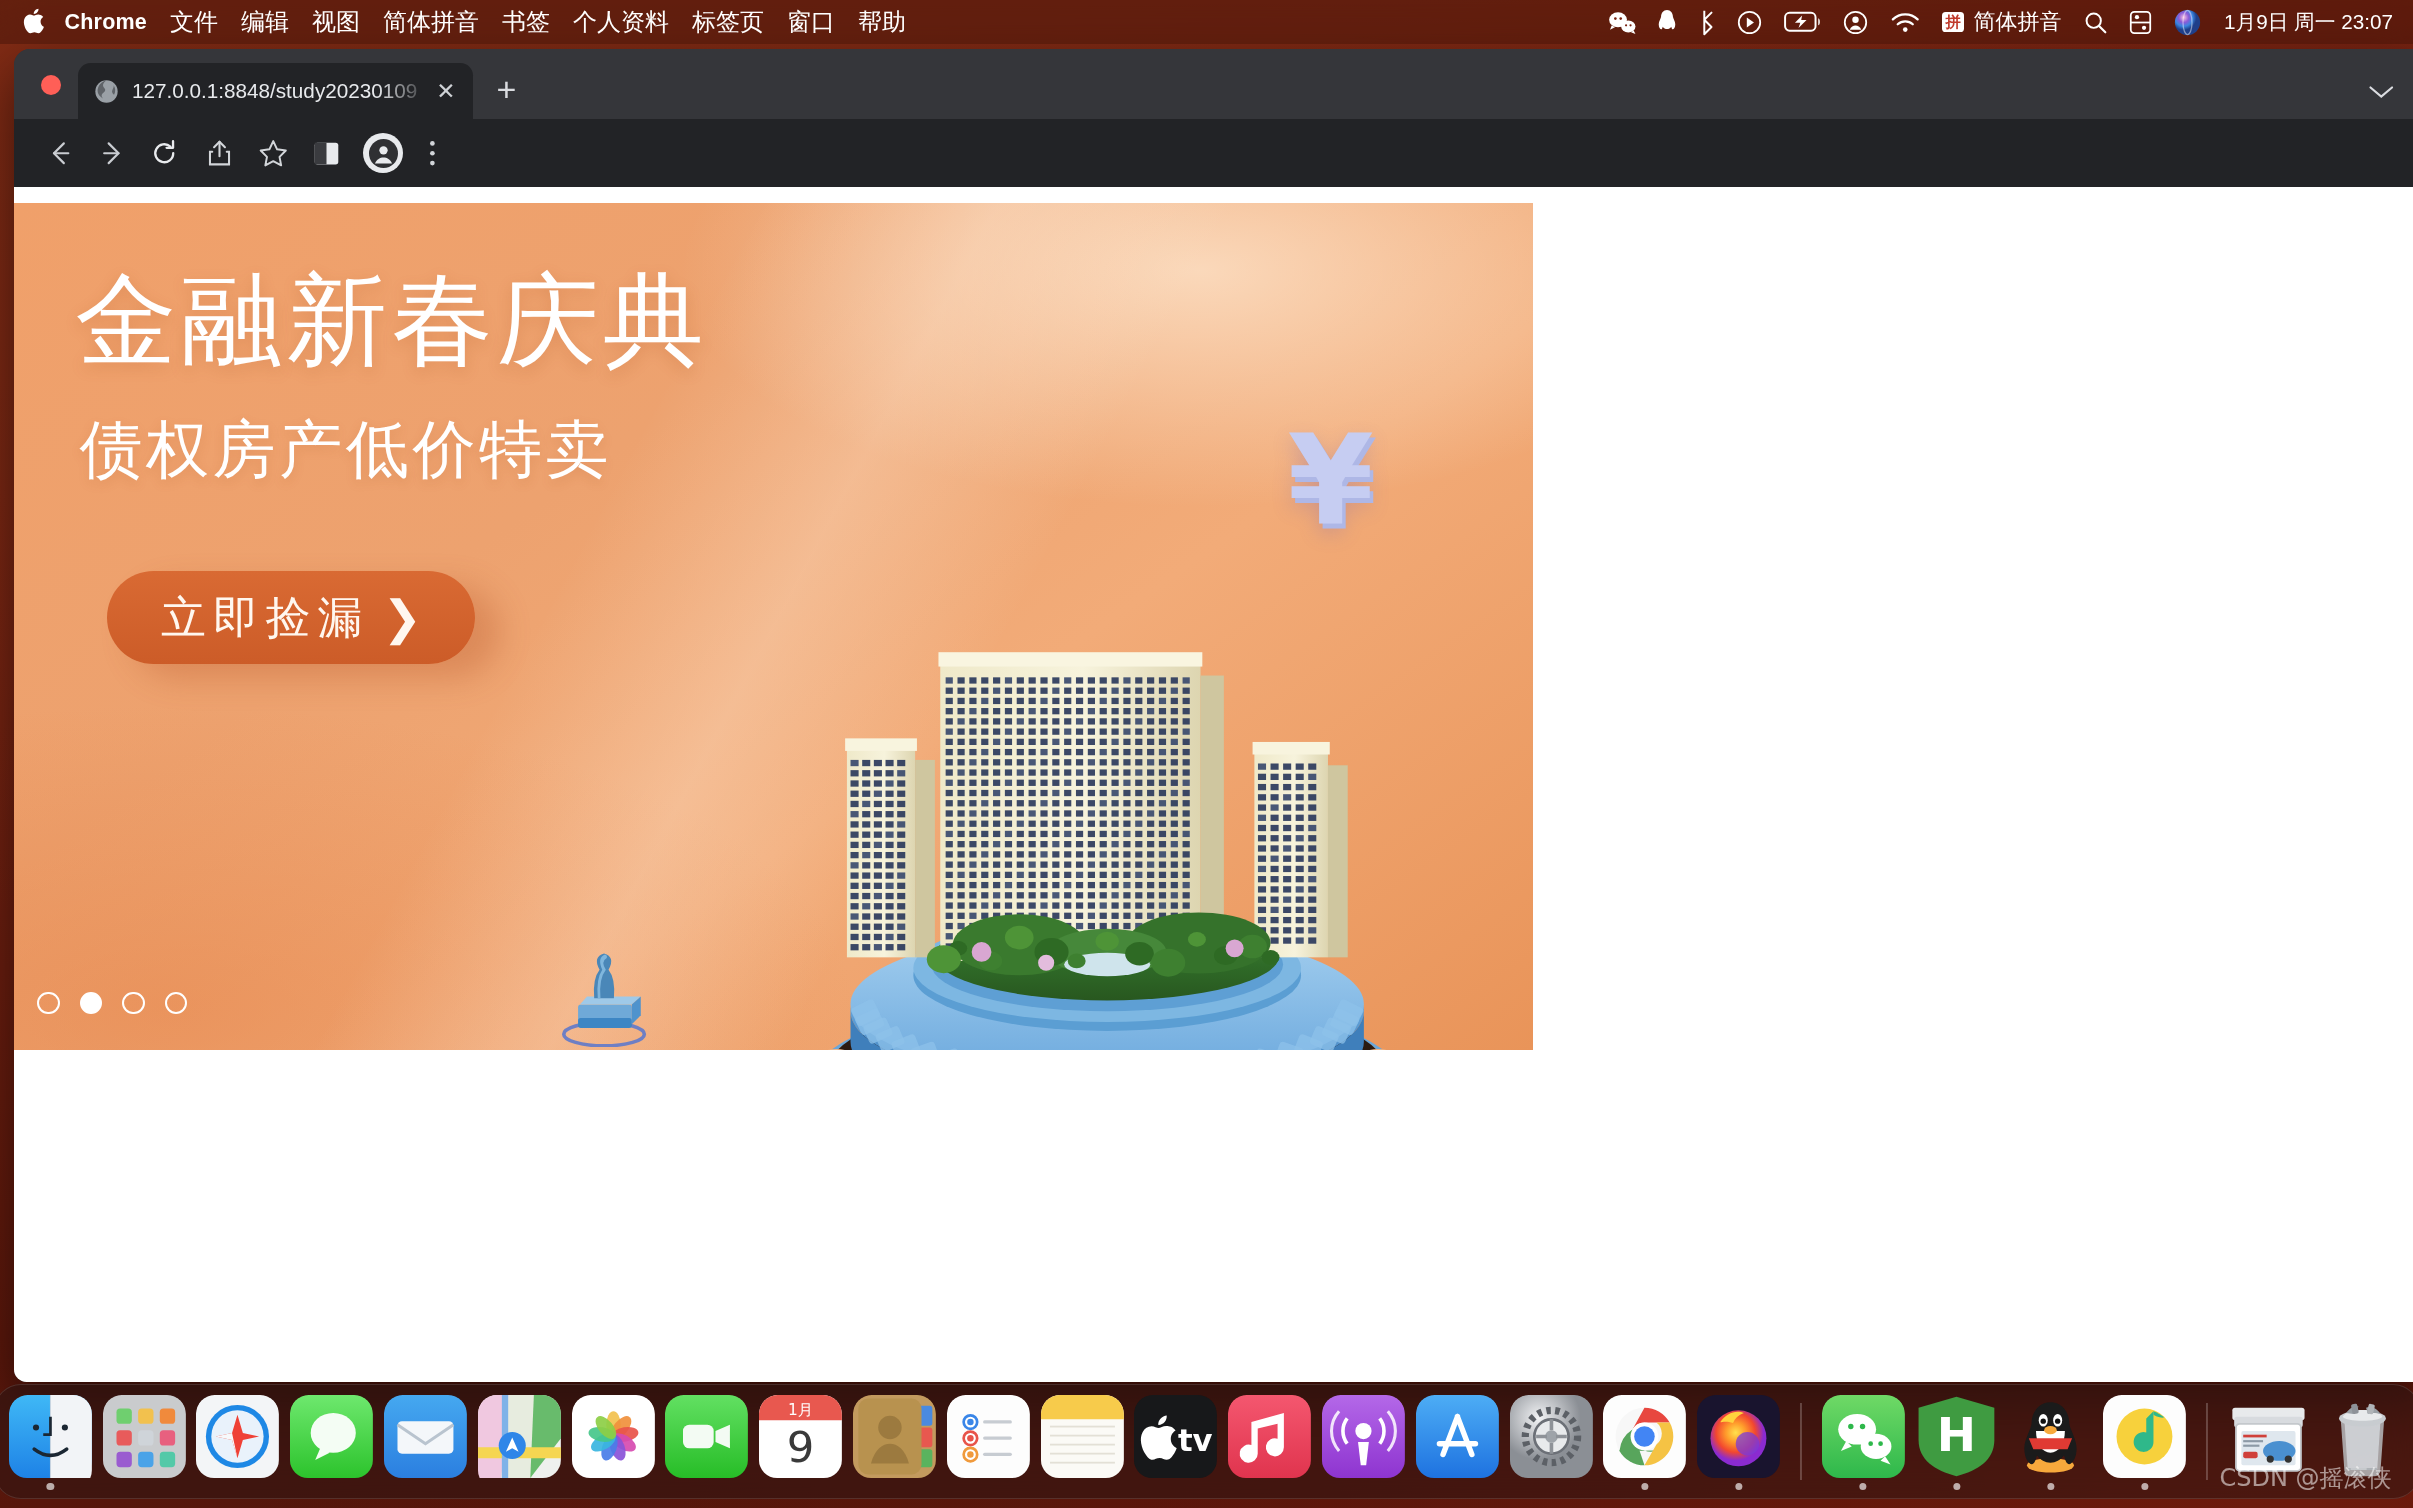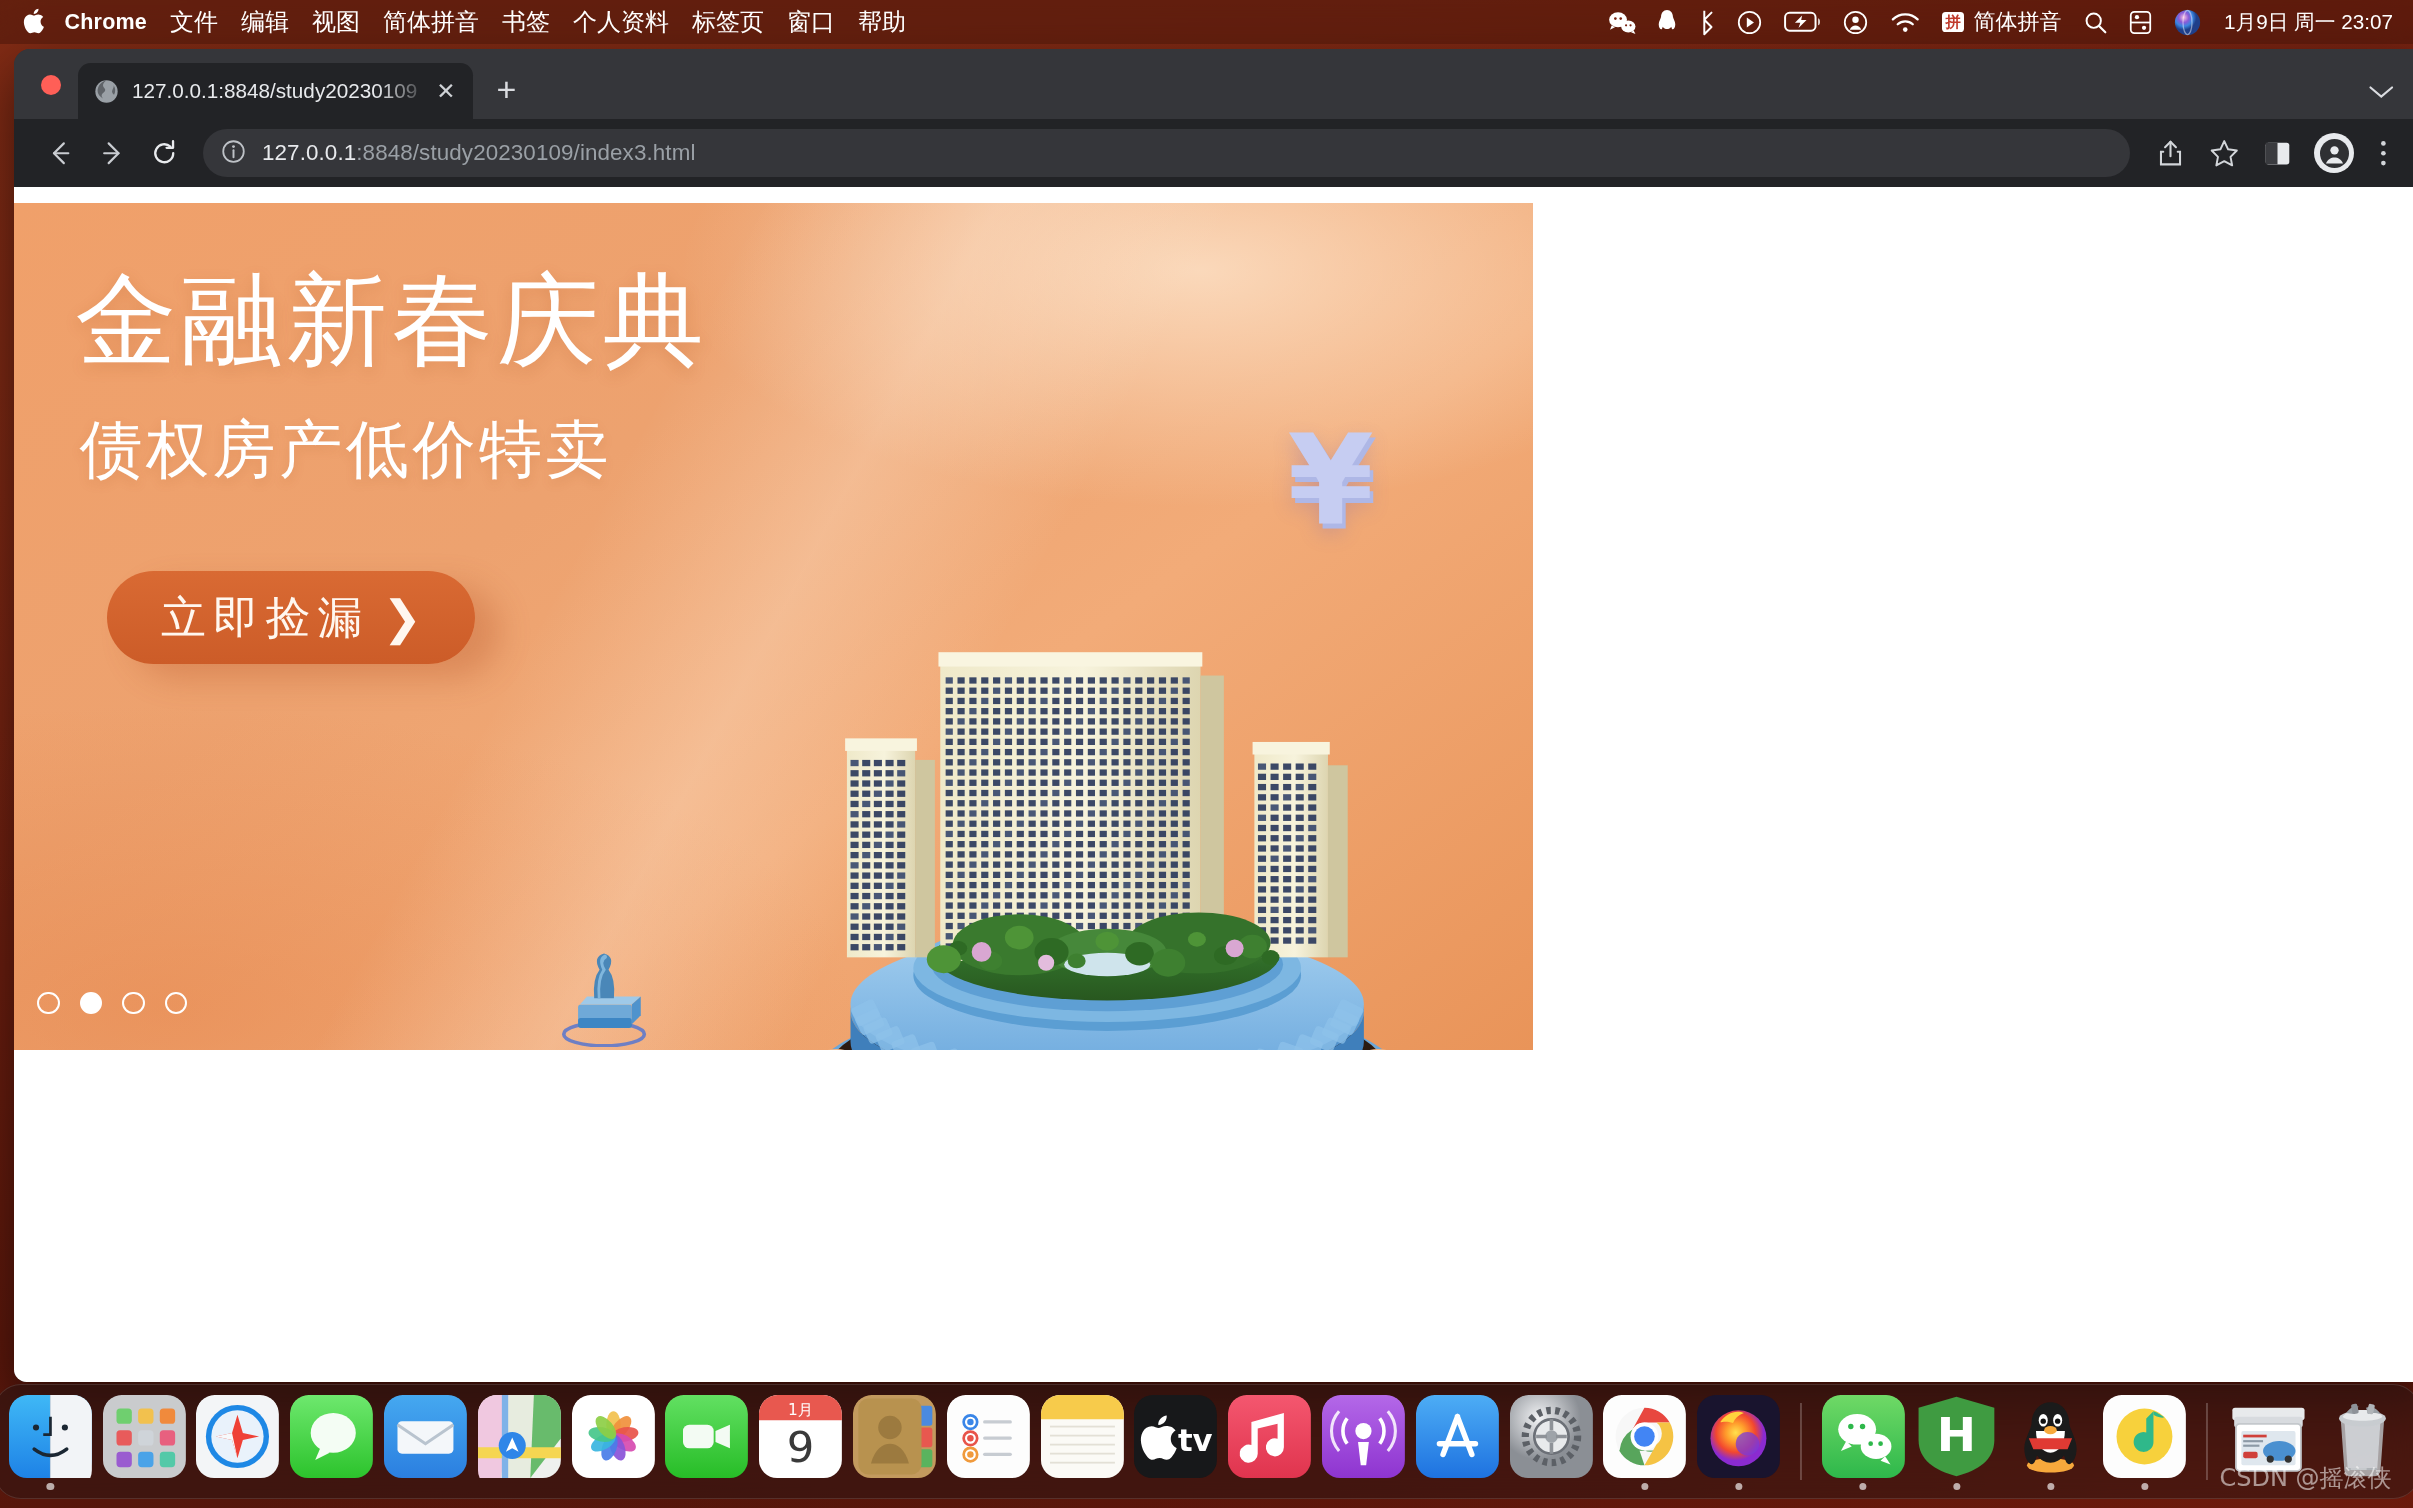--- a/index.html
+++ b/index.html
@@ -335,30 +335,20 @@
             <path d="M8 17h16" stroke="#c9ccd1" stroke-width="2.4" stroke-linecap="round"></path>
           </svg>
       </span>
       <span class="nav-btn">
         <svg width="30.5" height="30.5" viewBox="0 0 34 34">
             <path d="M27 17a10 10 0 1 1-3.2-7.3" fill="none" stroke="#e8eaed" stroke-width="2.6" stroke-linecap="round"></path>
             <path d="M26.8 3.5 L26.8 11 L19.6 11" fill="none" stroke="#e8eaed" stroke-width="2.6" stroke-linecap="round" stroke-linejoin="round"></path>
           </svg>
       </span>
 
-      <div id="omnibox">
-        <span class="info-ic">
-          <svg width="25" height="25" viewBox="0 0 28 28">
-              <circle cx="14" cy="14" r="11.5" fill="none" stroke="#bdc1c6" stroke-width="2"></circle>
-              <circle cx="14" cy="8.5" r="1.6" fill="#bdc1c6"></circle>
-              <path d="M14 12.5v8" stroke="#bdc1c6" stroke-width="2.2" stroke-linecap="round"></path>
-            </svg>
-        </span>
-        <span id="url"><span>127.0.0.1</span><span class="dim">:8848/study20230109/index3.html</span></span>
-      </div>
 
       <span class="tb-ic">
         <svg width="29" height="29" viewBox="0 0 32 32">
             <path d="M16 3 L16 19" stroke="#d2d5d9" stroke-width="2.3" stroke-linecap="round"></path>
             <path d="M10 9 L16 3 L22 9" fill="none" stroke="#d2d5d9" stroke-width="2.3" stroke-linecap="round" stroke-linejoin="round"></path>
             <path d="M8 14H5.5v14h21V14H24" fill="none" stroke="#d2d5d9" stroke-width="2.3" stroke-linecap="round"></path>
           </svg>
       </span>
       <span class="tb-ic">
         <svg width="30.5" height="30.5" viewBox="0 0 34 34">

